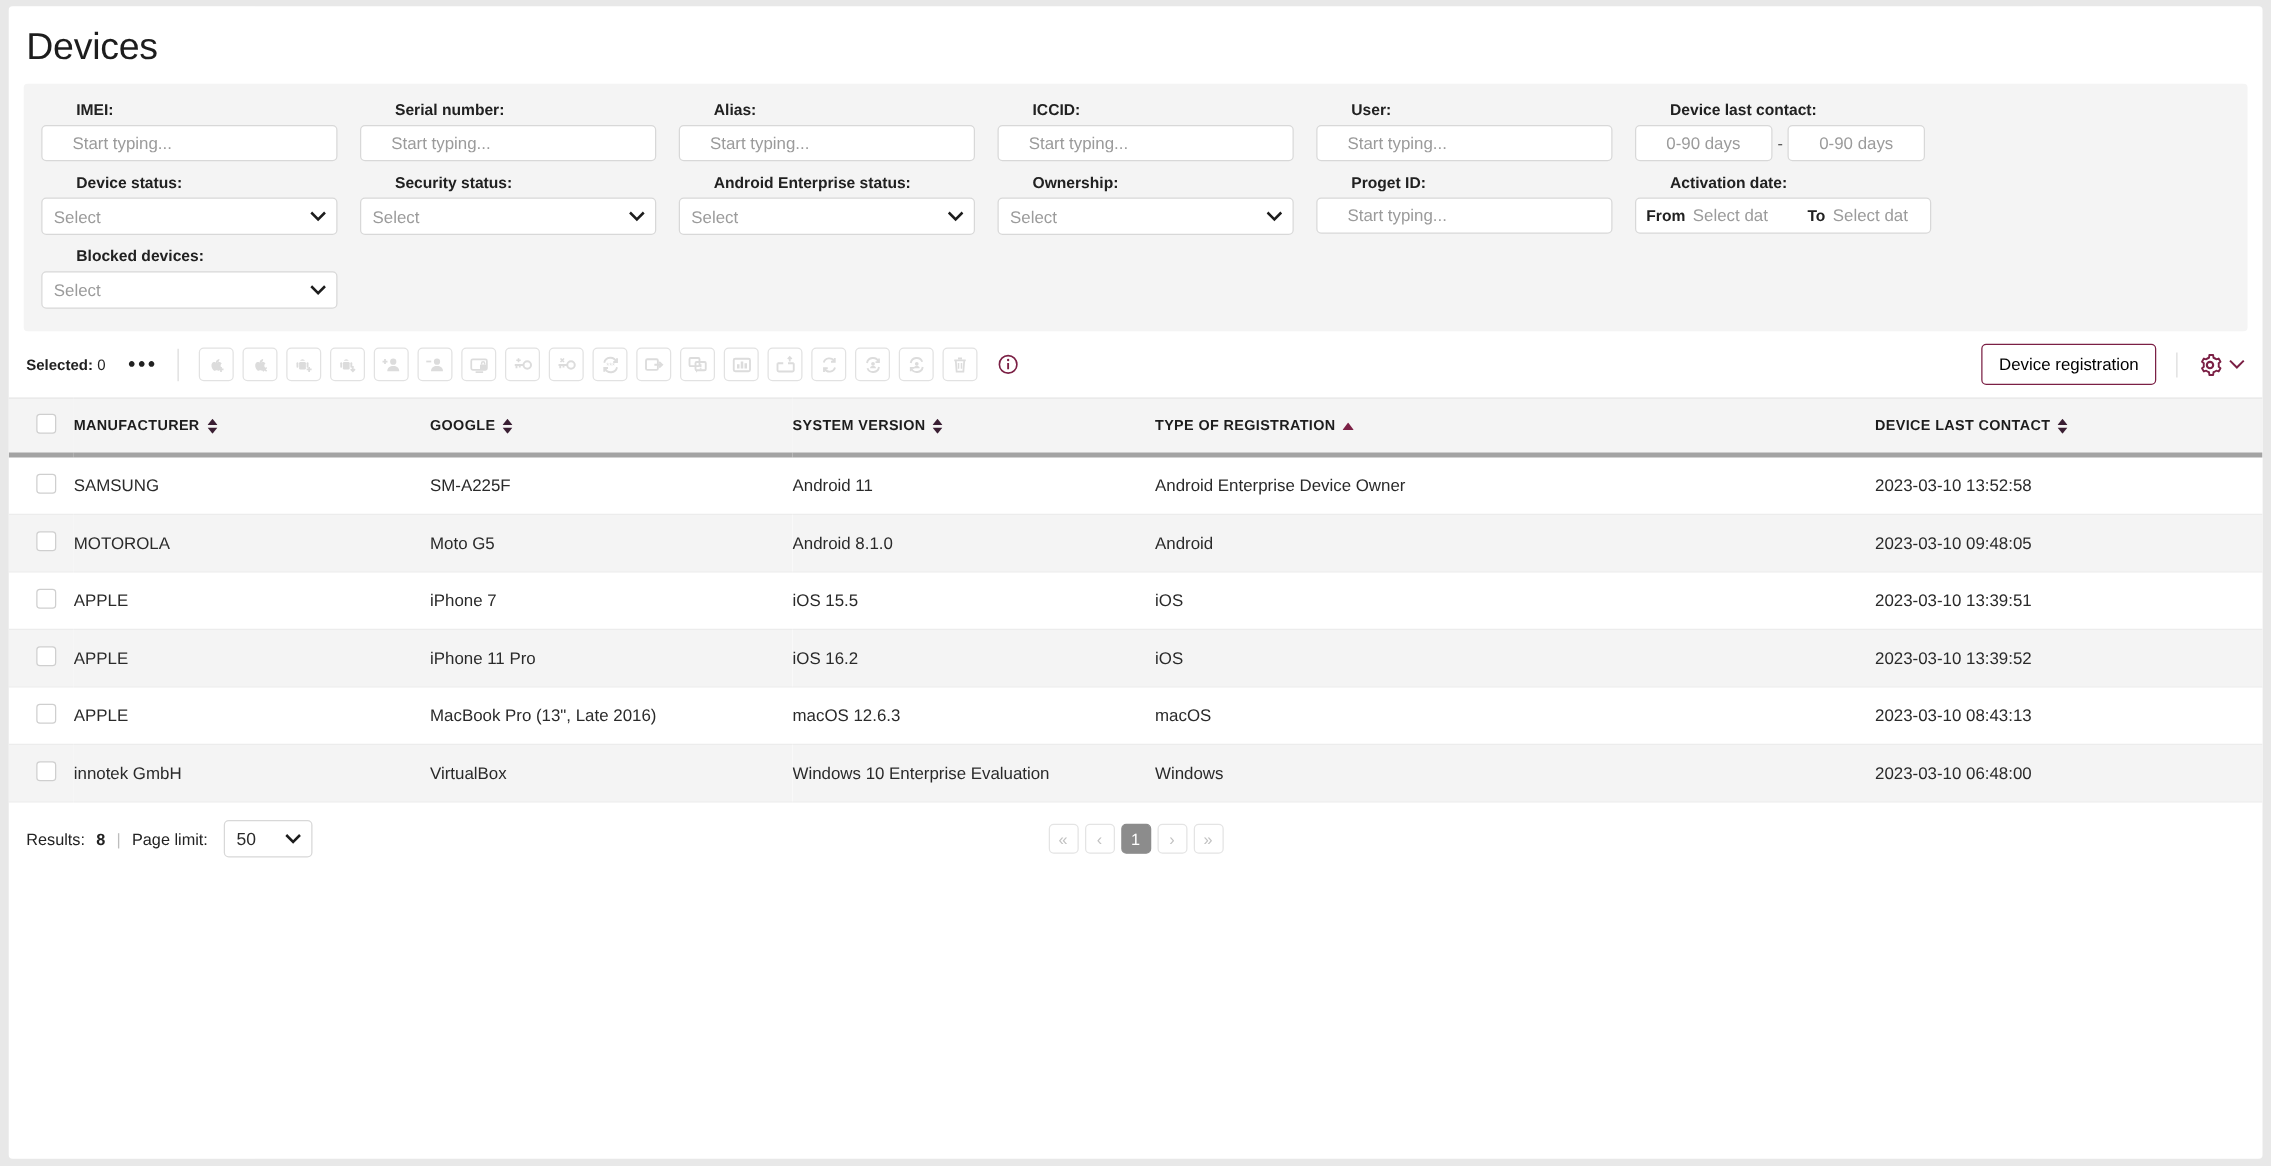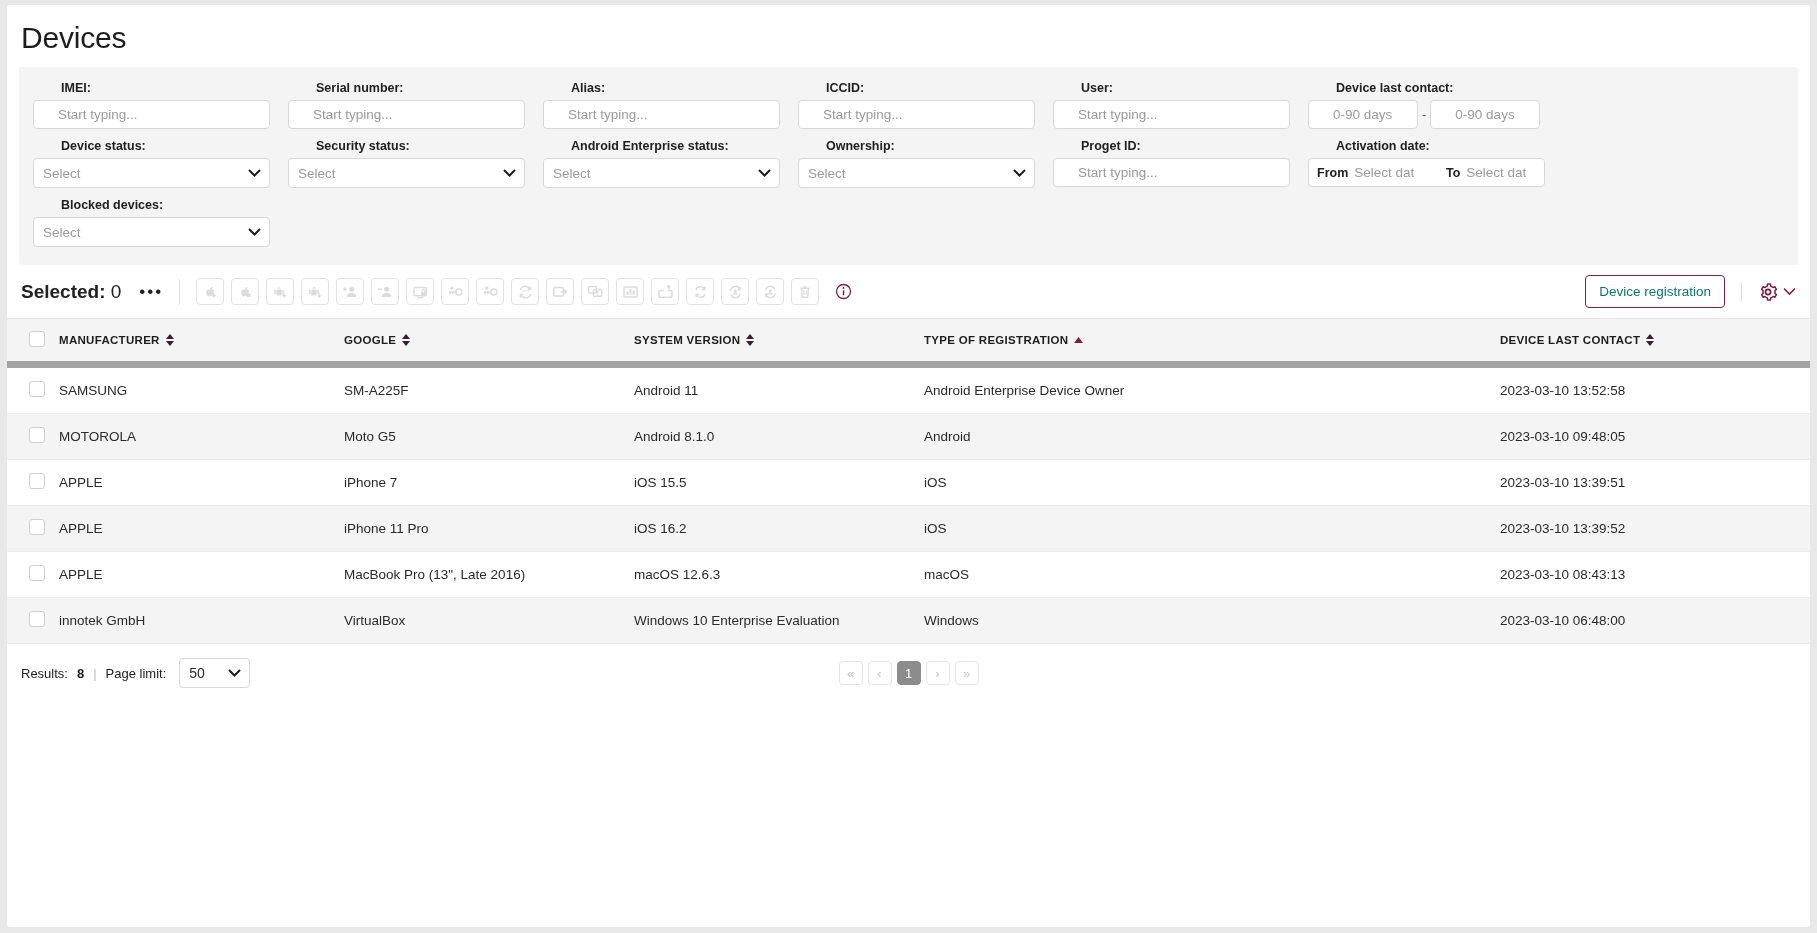--- a/index.html
+++ b/index.html
@@ -121,21 +121,21 @@
     font-weight: bold;
     cursor: pointer;
   }
   
   .actionbar {
     display: flex;
     align-items: center;
     padding: 10px 14px 10px 14px;
     gap: 0;
   }
-  .selected-txt { font-size: 19px; color: #222; white-space: nowrap; }
+  .selected-txt { font-size: 12px; color: #222; white-space: nowrap; }
   .selected-txt b { font-weight: bold; }
   .dots {
     margin-left: 18px;
     letter-spacing: 2px;
     font-size: 17px;
     color: #222;
     cursor: pointer;
     line-height: 1;
   }
   .vdiv {
@@ -152,21 +152,21 @@
     display: flex;
     align-items: center;
     justify-content: center;
     cursor: pointer;
   }
   .ibtn svg { display: block; }
   .info-ic { margin-left: 9px; display: flex; align-items: center; cursor: pointer; }
   .spacer { flex: 1; }
   .btn-reg {
     border: 1px solid #7b2045;
-    color: #0f766e;
+    color: #000000;
     background: #fff;
     border-radius: 4px;
     font-size: 13.5px;
     padding: 8px 13px;
     cursor: pointer;
     font-family: "Liberation Sans", sans-serif;
     white-space: nowrap;
   }
   .gear-wrap {
     display: flex;
@@ -181,21 +181,21 @@
   .tbl { width: 100%; border-collapse: collapse; table-layout: fixed; }
   .tbl thead th {
     background: #f4f4f4;
     font-size: 11.5px;
     font-weight: bold;
     color: #1d1d1d;
     text-align: left;
     letter-spacing: 0.3px;
     padding: 12px 0 12px 0;
     border-top: 1px solid #e4e4e4;
-    border-bottom: 7px solid #a3a3a3;
+    border-bottom: 4px solid #a3a3a3;
     white-space: nowrap;
   }
   .th-inner { display: flex; align-items: center; gap: 6px; cursor: pointer; }
   .col-chk { width: 52px; padding-left: 22px !important; }
   .col-man { width: 285px; }
   .col-mod { width: 290px; }
   .col-sys { width: 290px; }
   .col-typ { width: 576px; }
   .col-dlc { width: 310px; }
   .tbl tbody td {

